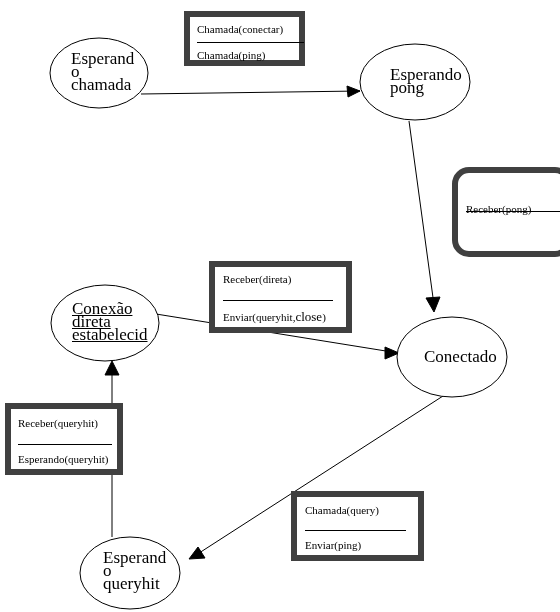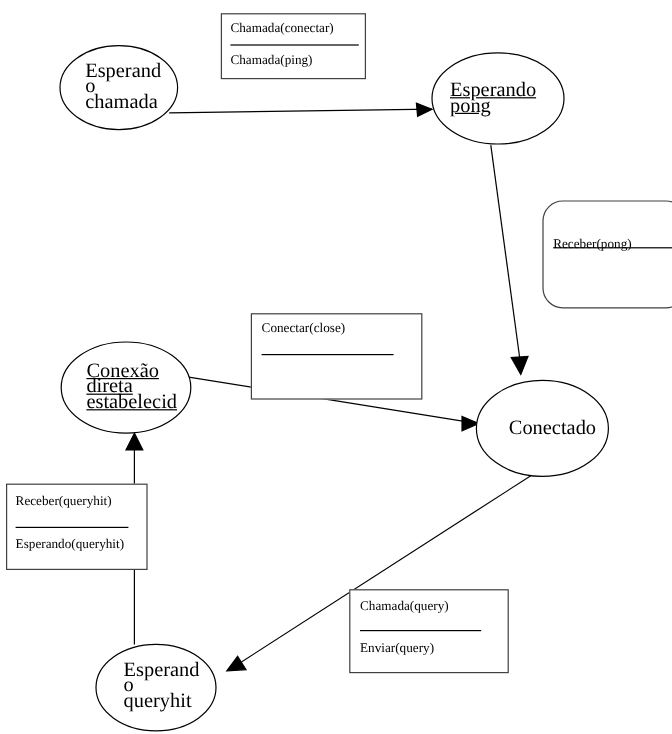--- a/index.html
+++ b/index.html
@@ -19,21 +19,21 @@
     line-height:13px;
     color:#000;
     white-space:pre-line;
     text-align:left;
     pointer-events:none;
   }
   
   .label-box{
     position:absolute;
     box-sizing:border-box;
-    border:1px solid #404040;
+    border:6px solid #404040;
     background:#ffffff;
     font-size:11px;
     line-height:13px;
   }
   .label-box .lb-top{
     position:absolute;
     white-space:nowrap;
   }
   .label-box .lb-bot{
     position:absolute;
@@ -70,49 +70,50 @@
         <ellipse cx="105" cy="323" rx="54" ry="38" fill="#ffffff" stroke="#000000" stroke-width="1"></ellipse>
         <ellipse cx="452" cy="357" rx="55" ry="40" fill="#ffffff" stroke="#000000" stroke-width="1"></ellipse>
         <ellipse cx="130" cy="573" rx="50" ry="36" fill="#ffffff" stroke="#000000" stroke-width="1"></ellipse>
       </g>
   </svg>
 
   <div id="state-labels">
       <div class="state-label" style="left: 71px; top: 52px;">Esperand
 o
 chamada</div>
-      <div class="state-label" style="left: 375px; top: 68px; text-decoration: underline;">Esperando
+      <div class="state-label" style="left: 390px; top: 68px;">Esperando
 pong</div>
       <div class="state-label" style="left: 72px; top: 302px; text-decoration: underline;">Conexão
 direta
 estabelecid</div>
       <div class="state-label" style="left: 424px; top: 350px;">Conectado</div>
       <div class="state-label" style="left: 103px; top: 551px;">Esperand
 o
 queryhit</div>
     </div>
   <div id="transition-boxes">
       <div class="label-box" style="left: 184px; top: 11px; width: 121px; height: 55px;">
         <div class="lb-top" style="left: 7px; top: 6px;">Chamada(conectar)</div>
         <div class="lb-rule" style="left: 7px; top: 25px; width: 107px;"></div>
         <div class="lb-bot" style="left: 7px; top: 32px;">Chamada(ping)</div>
       </div>
       <div class="label-box" style="left: 452px; top: 167px; width: 120px; height: 90px; border-radius: 17px;">
         <div class="lb-top" style="left: 8px; top: 30px;">Receber(pong)</div>
         <div class="lb-rule" style="left: 8px; top: 38px; width: 99px;"></div>
       </div>
       <div class="label-box" style="left: 209px; top: 261px; width: 143px; height: 72px;">
-        <div class="lb-top" style="left: 8px; top: 6px;">Conectar(close)</div>
+        <div class="lb-top" style="left: 8px; top: 6px;">Receber(direta)</div>
         <div class="lb-rule" style="left: 8px; top: 33px; width: 110px;"></div>
+        <div class="lb-bot" style="left: 8px; top: 43px;">Enviar(queryhit,<span class="lb-big">close</span>)</div>
       </div>
       <div class="label-box" style="left: 5px; top: 403px; width: 118px; height: 72px; text-decoration: underline;">
         <div class="lb-top" style="left: 7px; top: 8px;">Receber(queryhit)</div>
         <div class="lb-rule" style="left: 7px; top: 35px; width: 94px;"></div>
         <div class="lb-bot" style="left: 7px; top: 44px;">Esperando(queryhit)</div>
       </div>
       <div class="label-box" style="left: 291px; top: 491px; width: 133px; height: 70px;">
         <div class="lb-top" style="left: 8px; top: 7px;">Chamada(query)</div>
         <div class="lb-rule" style="left: 8px; top: 33px; width: 101px;"></div>
-        <div class="lb-bot" style="left: 8px; top: 42px;">Enviar(query)</div>
+        <div class="lb-bot" style="left: 8px; top: 42px;">Enviar(ping)</div>
       </div>
     </div>
 
 </div>
 
 </body></html>

